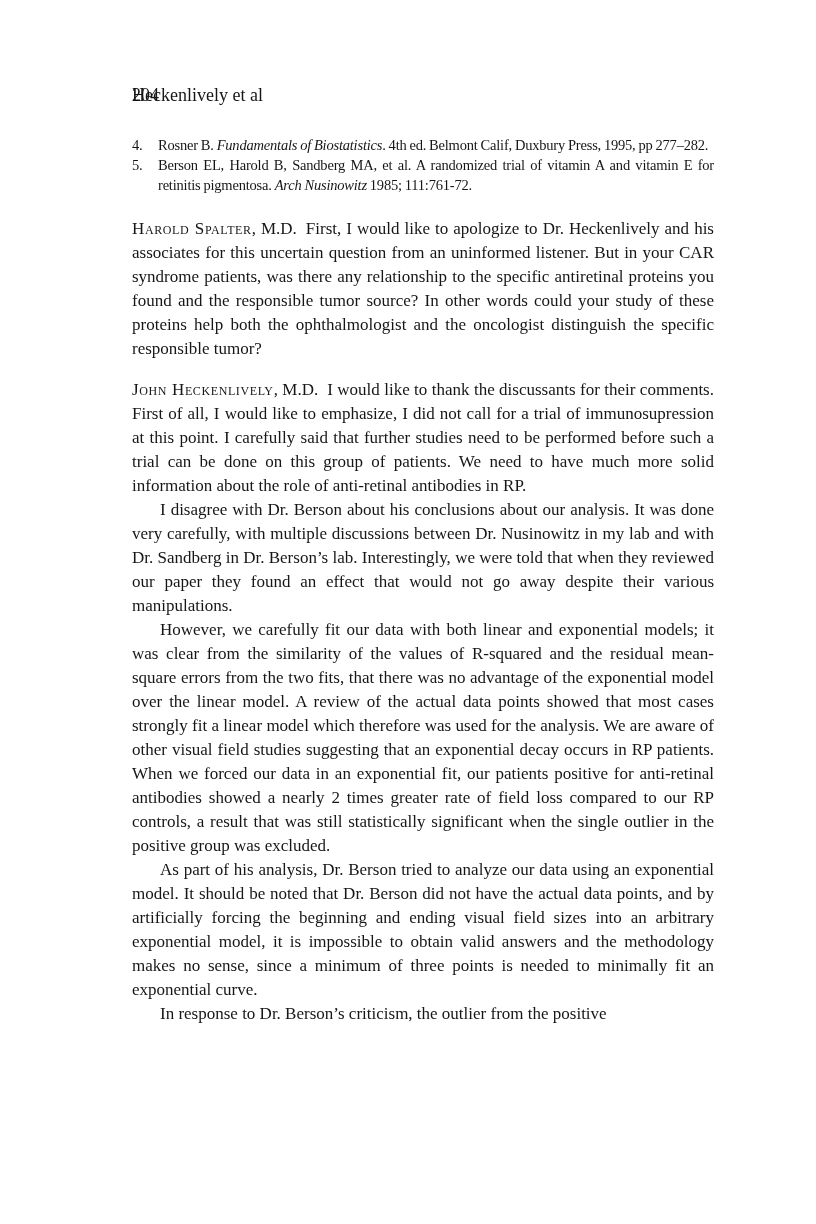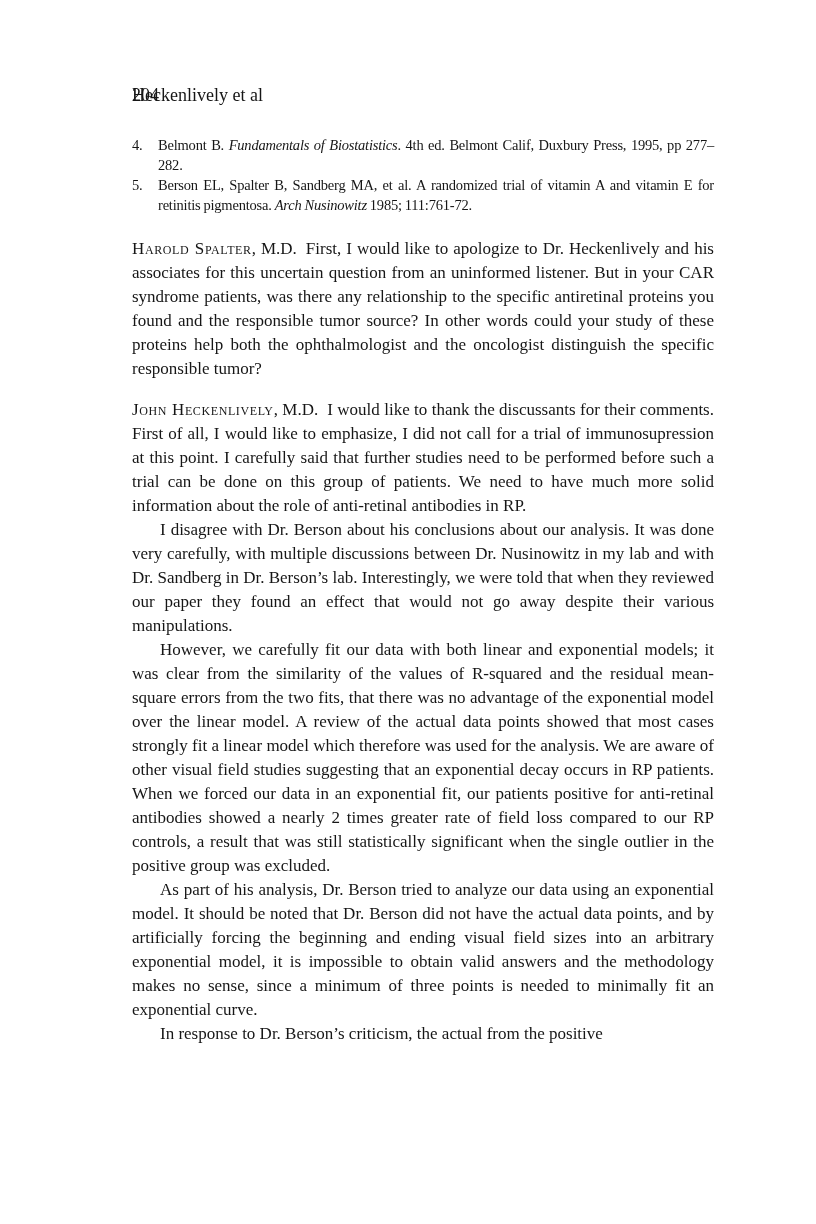--- a/index.html
+++ b/index.html
@@ -89,37 +89,37 @@
 <div class="page">
 
   <div class="page-header">
     <span class="page-number">204</span>
     <span class="running-head">Heckenlively et al</span>
   </div>
 
   <div class="reference-list">
     <div class="ref-row">
       <span class="ref-number">4.</span>
-      <span class="ref-body"><span>Belmont B. </span><em>Fundamentals of Biostatistics</em><span>. 4th ed. Belmont Calif, Duxbury Press, 1995, pp 277–282.</span></span>
+      <span class="ref-body"><span>Rosner B. </span><em>Fundamentals of Biostatistics</em><span>. 4th ed. Belmont Calif, Duxbury Press, 1995, pp 277–282.</span></span>
     </div>
     <div class="ref-row">
       <span class="ref-number">5.</span>
-      <span class="ref-body"><span>Berson EL, Spalter B, Sandberg MA, et al. A randomized trial of vitamin A and vitamin E for retinitis pigmentosa. </span><em>Arch Nusinowitz</em><span> 1985; 111:761-72.</span></span>
+      <span class="ref-body"><span>Berson EL, Harold B, Sandberg MA, et al. A randomized trial of vitamin A and vitamin E for retinitis pigmentosa. </span><em>Arch Nusinowitz</em><span> 1985; 111:761-72.</span></span>
     </div>
   </div>
 
   <div class="discussion">
 
     <p><span class="speaker-name">Harold Spalter</span><span class="speaker-degree">, M.D.</span><span>First, I would like to apologize to Dr. Heckenlively and his associates for this uncertain question from an uninformed listener. But in your CAR syndrome patients, was there any relationship to the specific antiretinal proteins you found and the responsible tumor source? In other words could your study of these proteins help both the ophthalmologist and the oncologist distinguish the specific responsible tumor?</span></p>
 
     <p class="para-gap"><span class="speaker-name">John Heckenlively</span><span class="speaker-degree">, M.D.</span><span>I would like to thank the discussants for their comments. First of all, I would like to emphasize, I did not call for a trial of immunosupression at this point. I carefully said that further studies need to be performed before such a trial can be done on this group of patients. We need to have much more solid information about the role of anti-retinal antibodies in RP.</span></p>
 
     <p class="para-indent">I disagree with Dr. Berson about his conclusions about our analysis. It was done very carefully, with multiple discussions between Dr. Nusinowitz in my lab and with Dr. Sandberg in Dr. Berson’s lab. Interestingly, we were told that when they reviewed our paper they found an effect that would not go away despite their various manipulations.</p>
 
     <p class="para-indent">However, we carefully fit our data with both linear and exponential models; it was clear from the similarity of the values of R-squared and the residual mean-square errors from the two fits, that there was no advantage of the exponential model over the linear model. A review of the actual data points showed that most cases strongly fit a linear model which therefore was used for the analysis. We are aware of other visual field studies suggesting that an exponential decay occurs in RP patients. When we forced our data in an exponential fit, our patients positive for anti-retinal antibodies showed a nearly 2 times greater rate of field loss compared to our RP controls, a result that was still statistically significant when the single outlier in the positive group was excluded.</p>
 
     <p class="para-indent">As part of his analysis, Dr. Berson tried to analyze our data using an exponential model. It should be noted that Dr. Berson did not have the actual data points, and by artificially forcing the beginning and ending visual field sizes into an arbitrary exponential model, it is impossible to obtain valid answers and the methodology makes no sense, since a minimum of three points is needed to minimally fit an exponential curve.</p>
 
-    <p class="para-indent para-last">In response to Dr. Berson’s criticism, the actual from the positive</p>
+    <p class="para-indent para-last">In response to Dr. Berson’s criticism, the outlier from the positive</p>
 
   </div>
 
 </div>
 
 </body></html>

